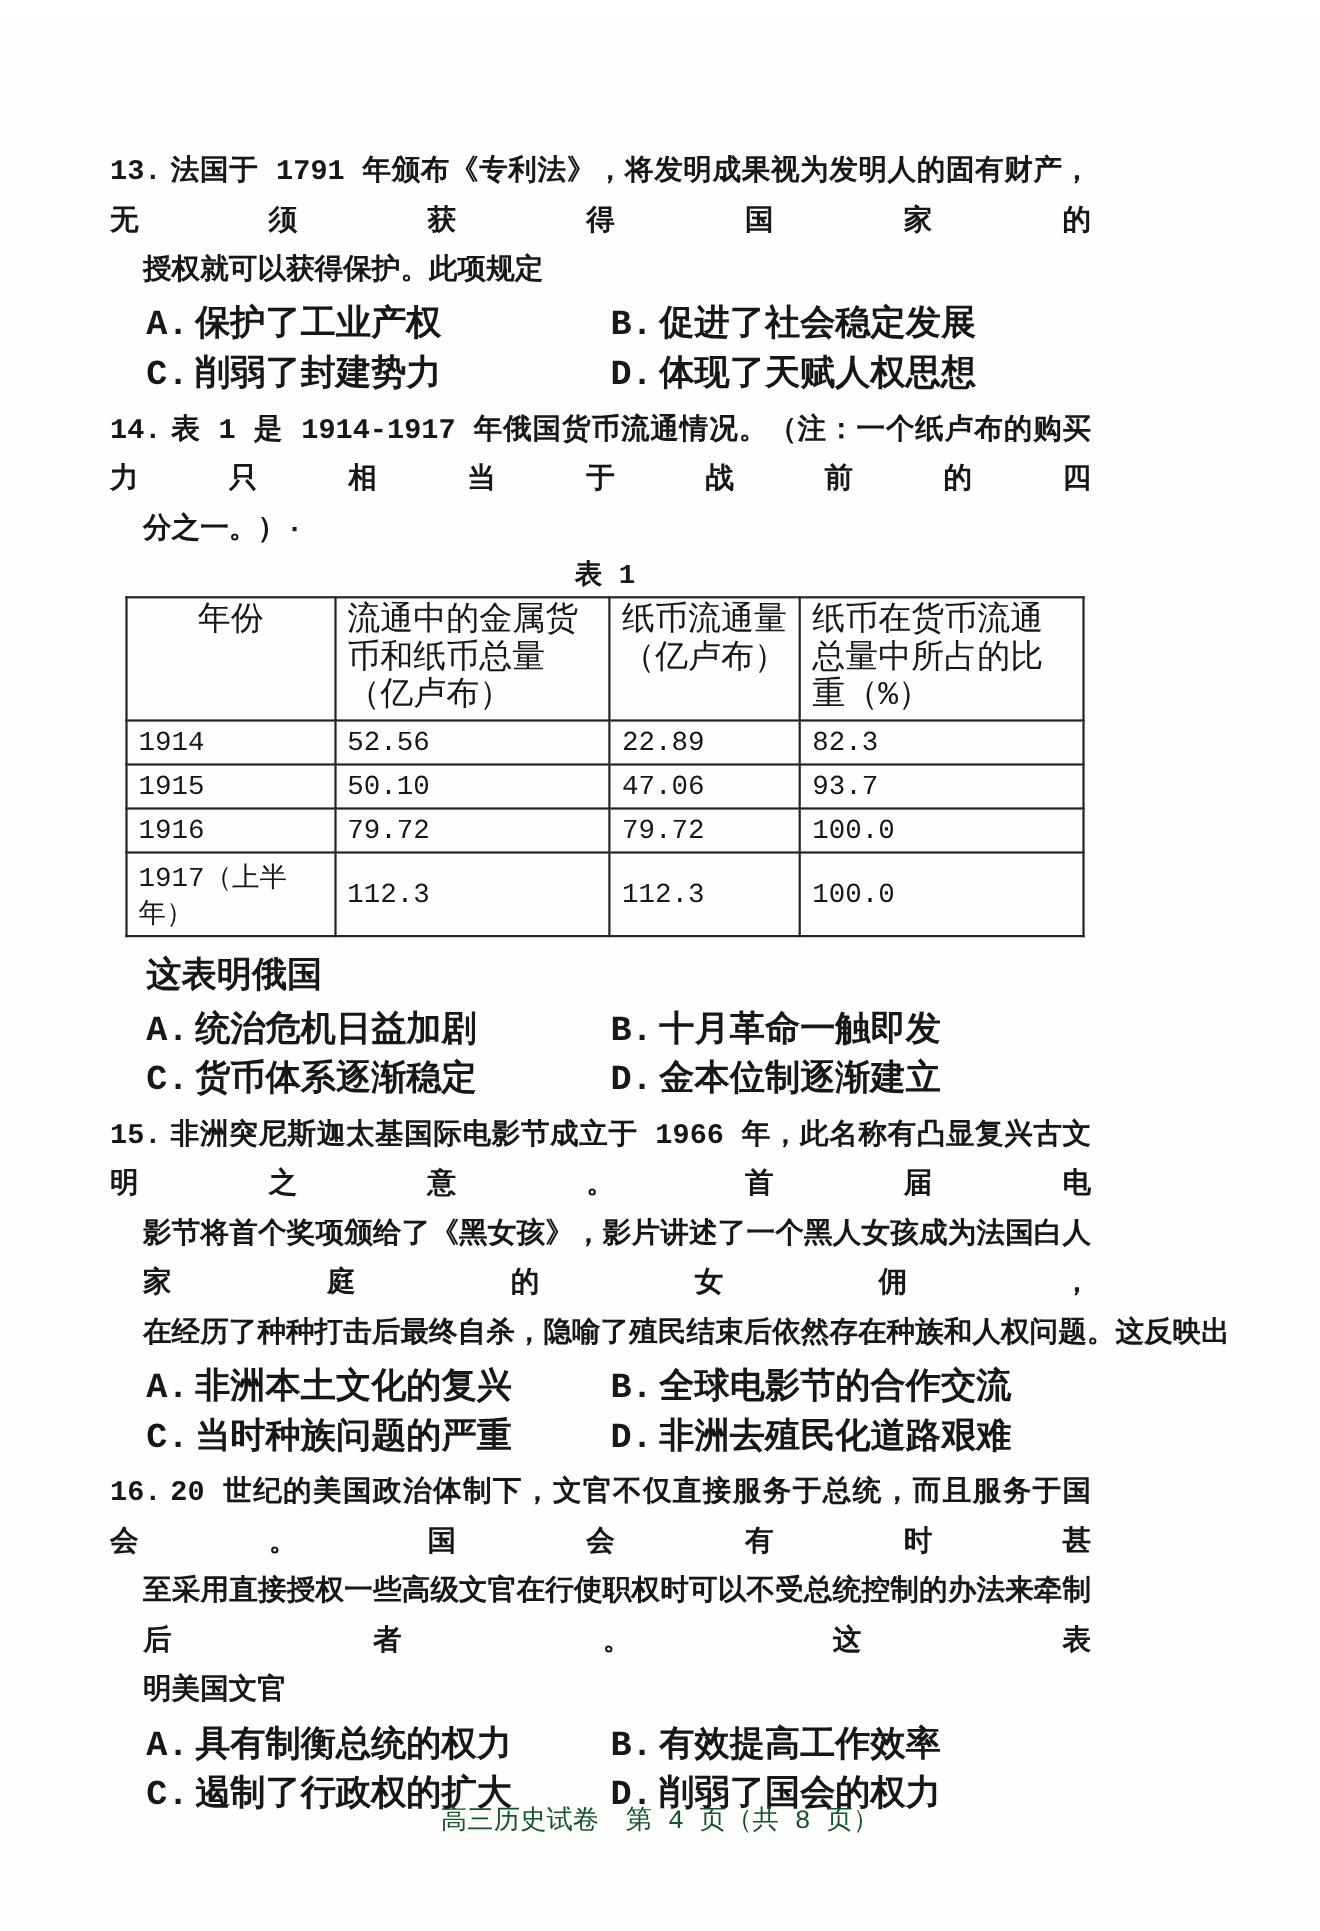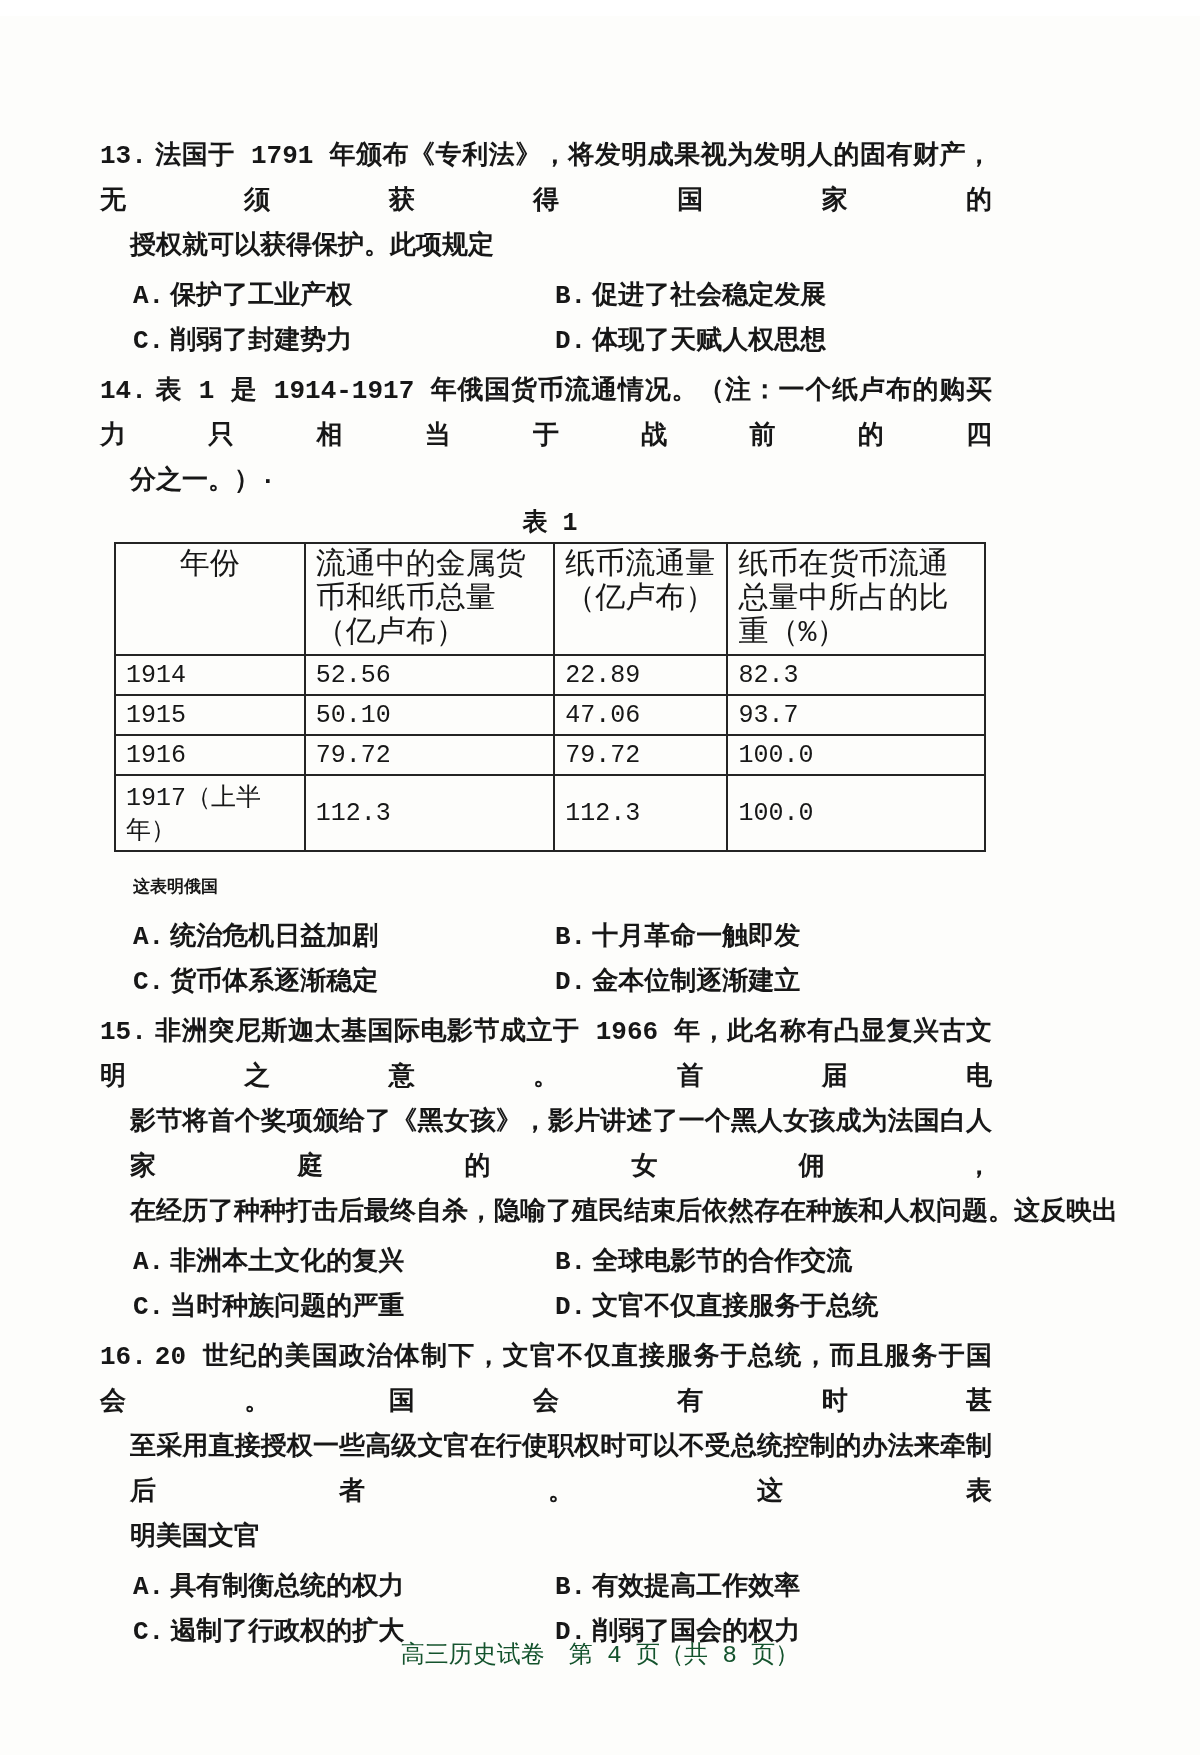--- a/index.html
+++ b/index.html
@@ -23,21 +23,21 @@
   .line {
     font-size:26px;
     line-height:45px;
     min-height:45px;
     white-space:nowrap;
   }
   .line.stretch { white-space:normal; text-align:justify; text-align-last:justify; }
   .line.cont { padding-left:30px; }
   .qnum { margin-right:8px; }
   .opt-row { display:flex; padding-left:33px; margin-top:9px; }
-  .opt { font-size:26px; line-height:36px; }
+  .opt { font-size:32px; line-height:36px; }
   .opt.first { width:422px; }
   .olabel { margin-right:6px; }
 
   .tbl-caption {
     width:872px; margin:2px 0 0 14px;
     text-align:center; font-size:25px; line-height:36px;
   }
   table.data {
     margin-left:14px; width:872px;
     border-collapse:collapse;
@@ -55,21 +55,21 @@
     text-align:left;
     line-height:34px;
     height:80px;
   }
   table.data th.c1 { text-align:center; }
   table.data td {
     text-align:left;
     height:40px;
     font-size:25px;
   }
-  .after-line { margin-top:14px; padding-left:33px; font-size:17px; line-height:44px; }
+  .after-line { margin-top:14px; padding-left:33px; font-size:32px; line-height:44px; }
   .footer {
     position:absolute;
     left:0; top:1622px; width:1200px;
     text-align:center;
     font-size:24px;
     font-weight:500;
     color:#14532d;
   }
 </style>
 </head>
@@ -153,21 +153,21 @@
     <section class="q">
       <div class="line stretch"><span class="qnum">15.</span><span>非洲突尼斯迦太基国际电影节成立于 1966 年，此名称有凸显复兴古文明之意。首届电</span></div>
       <div class="line cont stretch">影节将首个奖项颁给了《黑女孩》，影片讲述了一个黑人女孩成为法国白人家庭的女佣，</div>
       <div class="line cont">在经历了种种打击后最终自杀，隐喻了殖民结束后依然存在种族和人权问题。这反映出</div>
       <div class="opt-row">
         <div class="opt first"><span class="olabel">A.</span><span>非洲本土文化的复兴</span></div>
         <div class="opt"><span class="olabel">B.</span><span>全球电影节的合作交流</span></div>
       </div>
       <div class="opt-row">
         <div class="opt first"><span class="olabel">C.</span><span>当时种族问题的严重</span></div>
-        <div class="opt"><span class="olabel">D.</span><span>文官不仅直接服务于总统</span></div>
+        <div class="opt"><span class="olabel">D.</span><span>非洲去殖民化道路艰难</span></div>
       </div>
     </section>
 
     <section class="q">
       <div class="line stretch"><span class="qnum">16.</span><span>20 世纪的美国政治体制下，文官不仅直接服务于总统，而且服务于国会。国会有时甚</span></div>
       <div class="line cont stretch">至采用直接授权一些高级文官在行使职权时可以不受总统控制的办法来牵制后者。这表</div>
       <div class="line cont">明美国文官</div>
       <div class="opt-row">
         <div class="opt first"><span class="olabel">A.</span><span>具有制衡总统的权力</span></div>
         <div class="opt"><span class="olabel">B.</span><span>有效提高工作效率</span></div>

